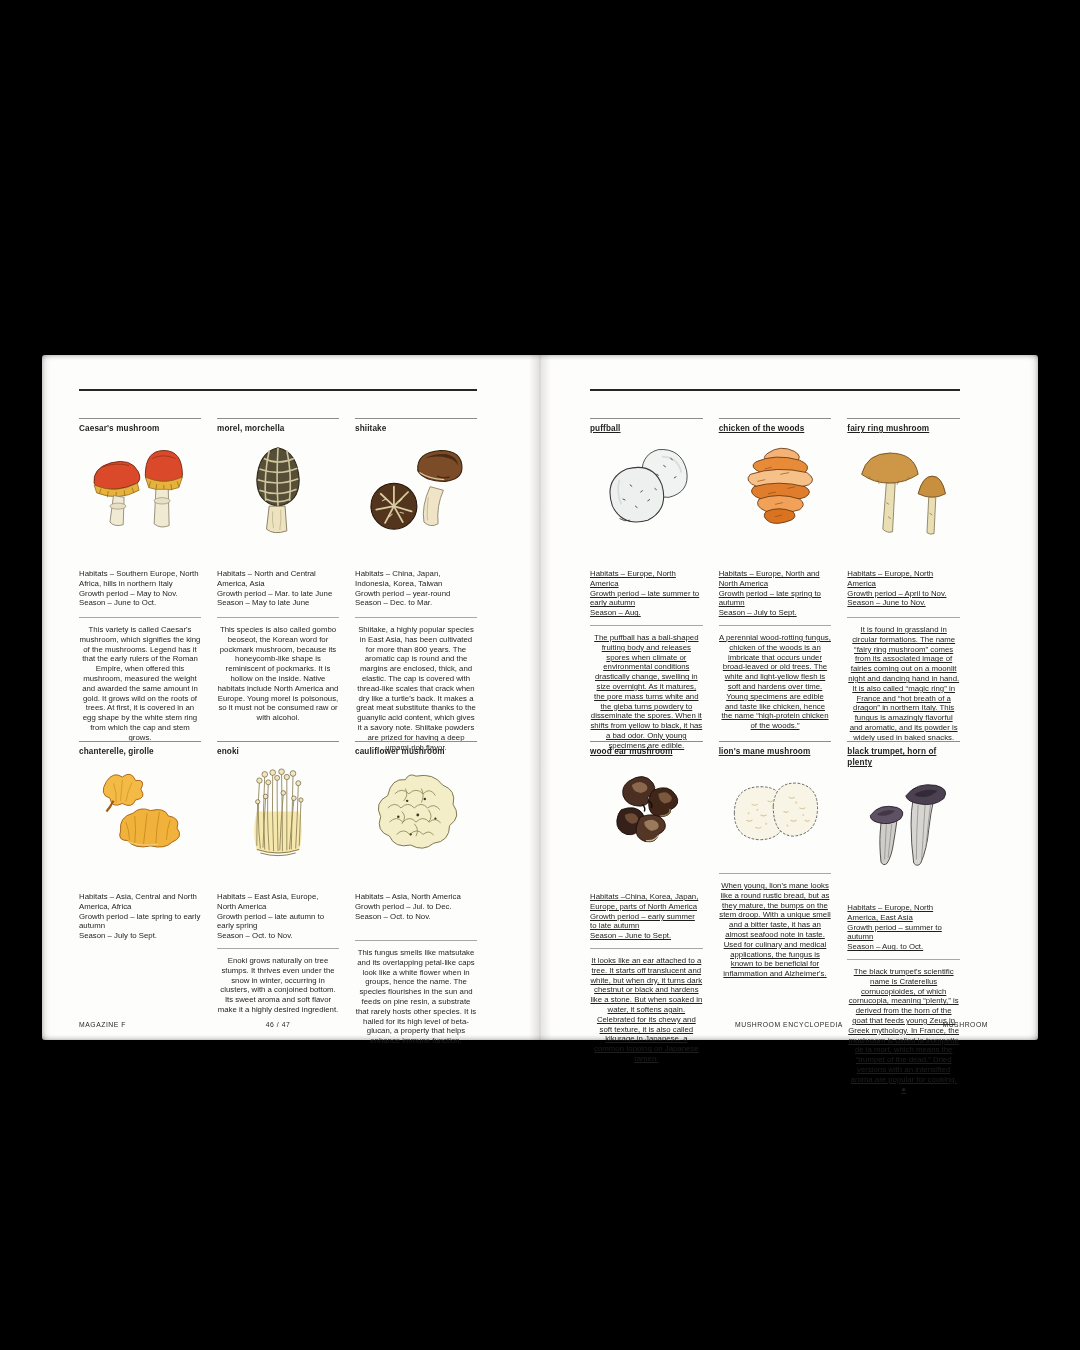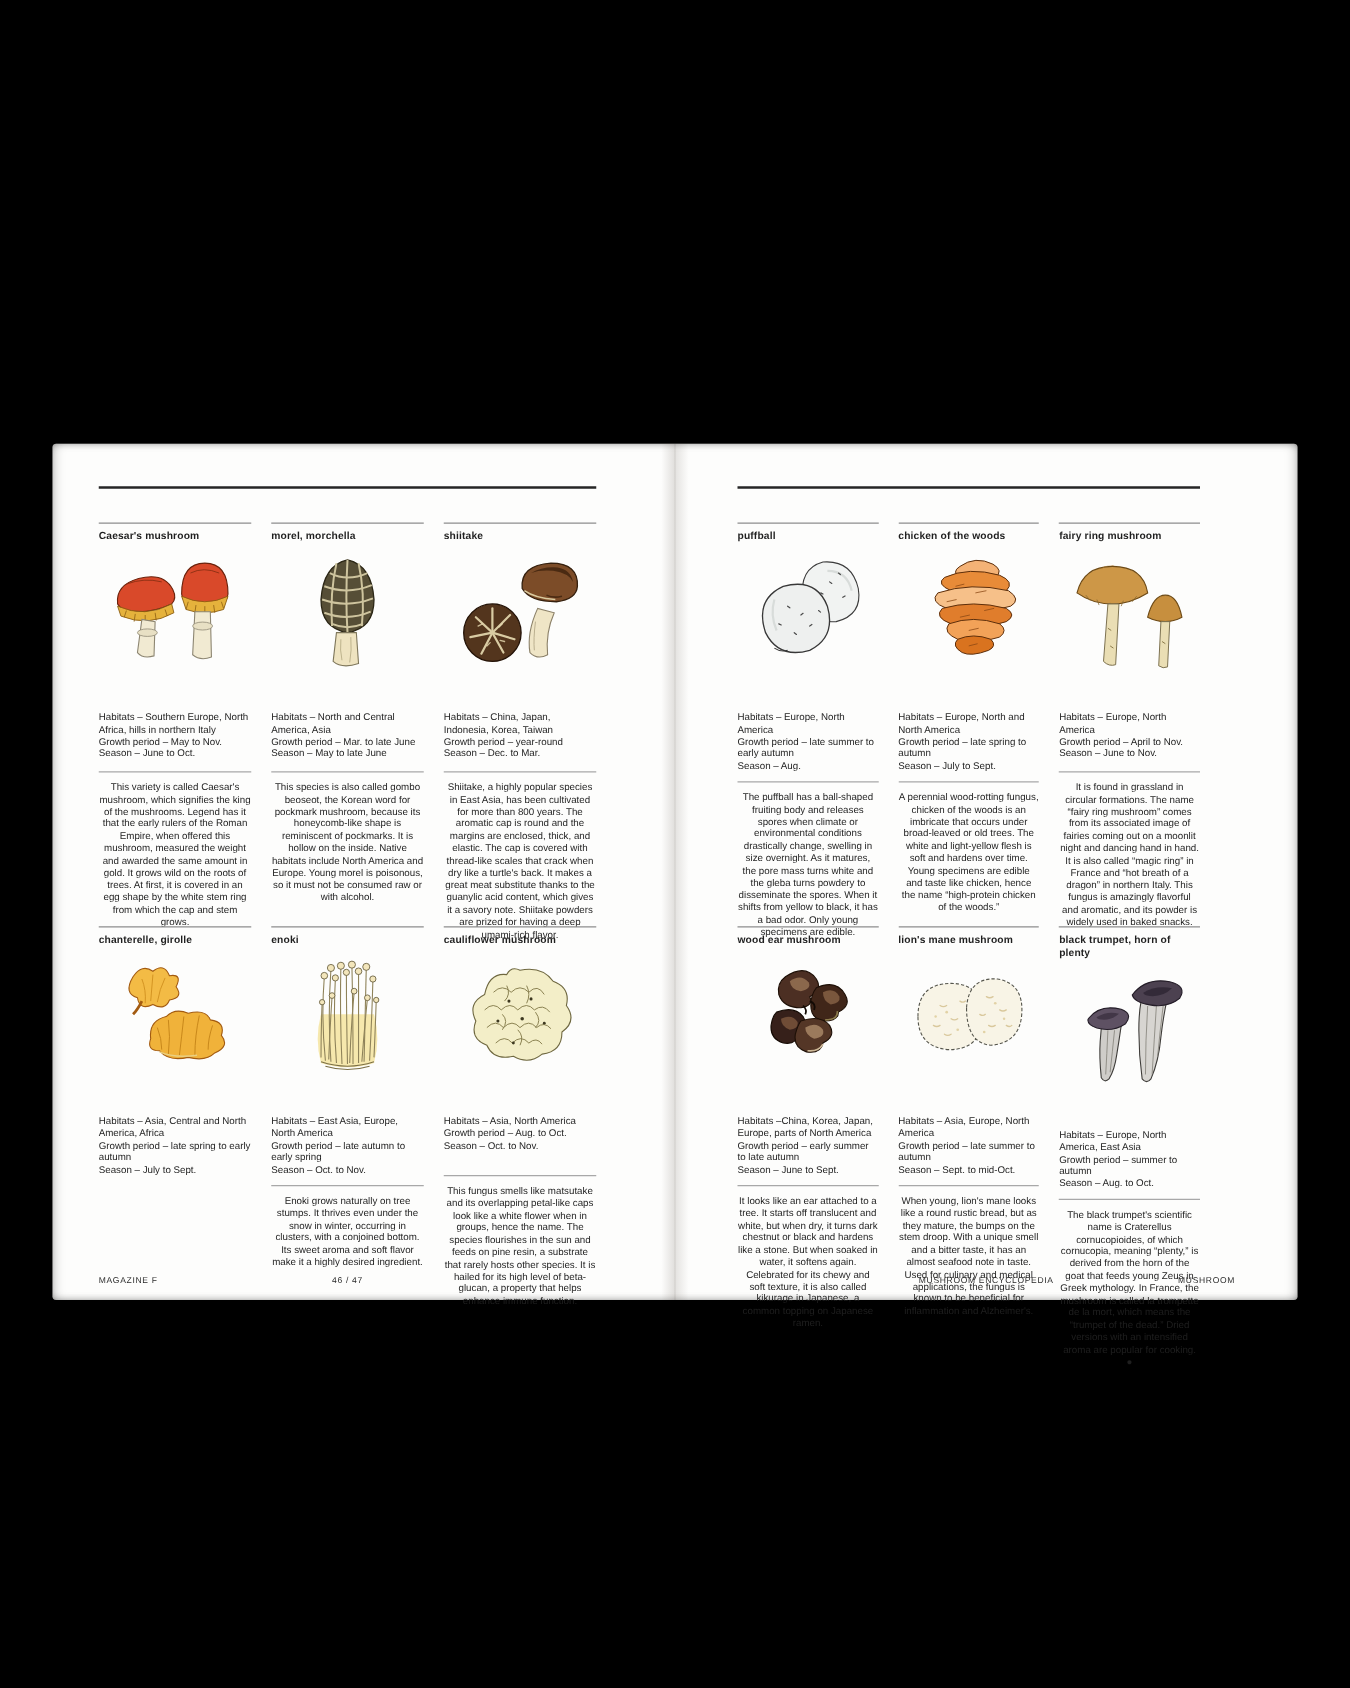--- a/index.html
+++ b/index.html
@@ -7,21 +7,21 @@
     width:1080px;height:1350px;background:#000;position:relative;overflow:hidden;
     font-family:"Liberation Sans","DejaVu Sans",sans-serif;color:#1f1f1f;
   }
   .spread{
     position:absolute;left:42px;top:355px;width:996px;height:685px;
     background:#fdfdfc;border-radius:3px;display:flex;
     box-shadow:inset 4px 0 10px -5px rgba(0,0,0,.38), inset -4px 0 10px -5px rgba(0,0,0,.38), inset 0 3px 6px -4px rgba(0,0,0,.3), inset 0 -3px 6px -4px rgba(0,0,0,.3);
   }
   .page{position:relative;width:498px;height:685px;box-sizing:border-box;padding-top:34px;}
   .page-left{padding-left:37px;padding-right:63px;}
-  .page-right{padding-left:50px;padding-right:78px;}
+  .page-right{padding-left:50px;padding-right:78px;text-decoration:underline;}
   .gutter{
     position:absolute;left:487px;top:0;width:22px;height:685px;pointer-events:none;
     background:linear-gradient(90deg,rgba(0,0,0,0) 0%,rgba(90,80,70,.16) 45%,rgba(60,50,40,.22) 50%,rgba(90,80,70,.14) 55%,rgba(0,0,0,0) 100%);
   }
   .top-rule{height:2px;background:#262626;}
   .grid{
     display:grid;grid-template-columns:repeat(3,1fr);column-gap:16px;
     grid-template-rows:323px auto;margin-top:27px;
   }
   .entry{border-top:1px solid #8d8d8d;min-width:0;}
@@ -230,21 +230,21 @@
                 <circle cx="70" cy="42" r="1.4"></circle>
                 <circle cx="40" cy="62" r="1.4"></circle>
               <circle cx="62" cy="60" r="1.6"></circle>
                 <circle cx="82" cy="64" r="1.3"></circle>
                 <circle cx="54" cy="82" r="1.3"></circle>
             </g>
           </svg>
         </div>
         <div class="info">
           <div>Habitats – Asia, North America</div>
-          <div>Growth period – Aug. to Oct.</div>
+          <div>Growth period – Jul. to Dec.</div>
           <div>Season – Oct. to Nov.</div>
         </div>
         <p class="desc">This fungus smells like matsutake and its overlapping petal-like caps look like a white flower when in groups, hence the name. The species flourishes in the sun and feeds on pine resin, a substrate that rarely hosts other species. It is hailed for its high level of beta-glucan, a property that helps enhance immune function.</p>
       </article>
 
     </div>
     <div class="pfooter">
       <span>MAGAZINE F</span>
       <span class="f-center">46 / 47</span>
       <span></span>
@@ -382,25 +382,20 @@
             <g fill="#e2d2a6">
               <circle cx="40" cy="54" r="1.2"></circle>
                 <circle cx="50" cy="70" r="1.2"></circle>
                 <circle cx="30" cy="58" r="1.1"></circle>
               <circle cx="84" cy="46" r="1.2"></circle>
                 <circle cx="92" cy="60" r="1.1"></circle>
                 <circle cx="74" cy="72" r="1.2"></circle>
             </g>
           </svg>
         </div>
-        <div class="info">
-          <div>Habitats – Asia, Europe, North America</div>
-          <div>Growth period – late summer to autumn</div>
-          <div>Season – Sept. to mid-Oct.</div>
-        </div>
         <p class="desc">When young, lion's mane looks like a round rustic bread, but as they mature, the bumps on the stem droop. With a unique smell and a bitter taste, it has an almost seafood note in taste. Used for culinary and medical applications, the fungus is known to be beneficial for inflammation and Alzheimer's.</p>
       </article>
 
       <article class="entry">
         <h3 class="entry-title">black trumpet, horn of plenty</h3>
         <div class="illust">
           <svg class="mi" viewBox="0 0 120 120" width="106" height="110">
             <path d="M70 32 Q82 24 94 28 Q90 46 88 64 Q86 86 79 102 Q75 107 71 102 Q68 80 68 58 Q68 42 70 32 Z" fill="#d7d5d1" stroke="#3f3d3a" stroke-width="1"></path>
             <g stroke="#8a8880" stroke-width="0.8" fill="none">
               <path d="M76 36 Q74 68 74 98"></path>

